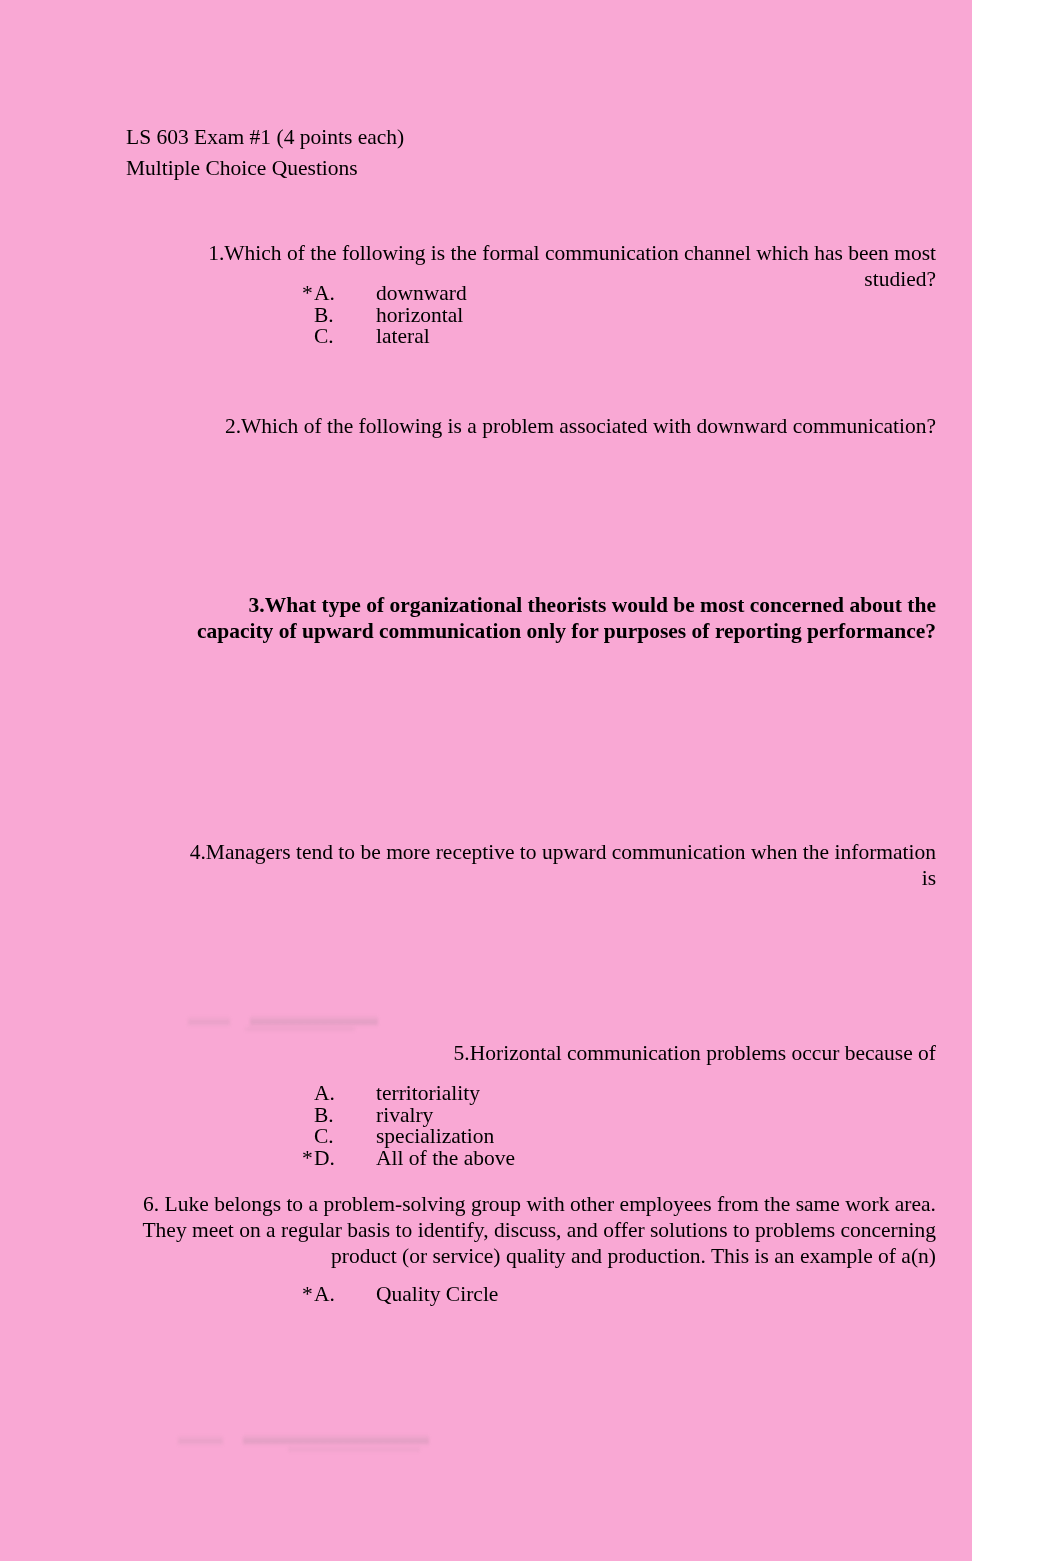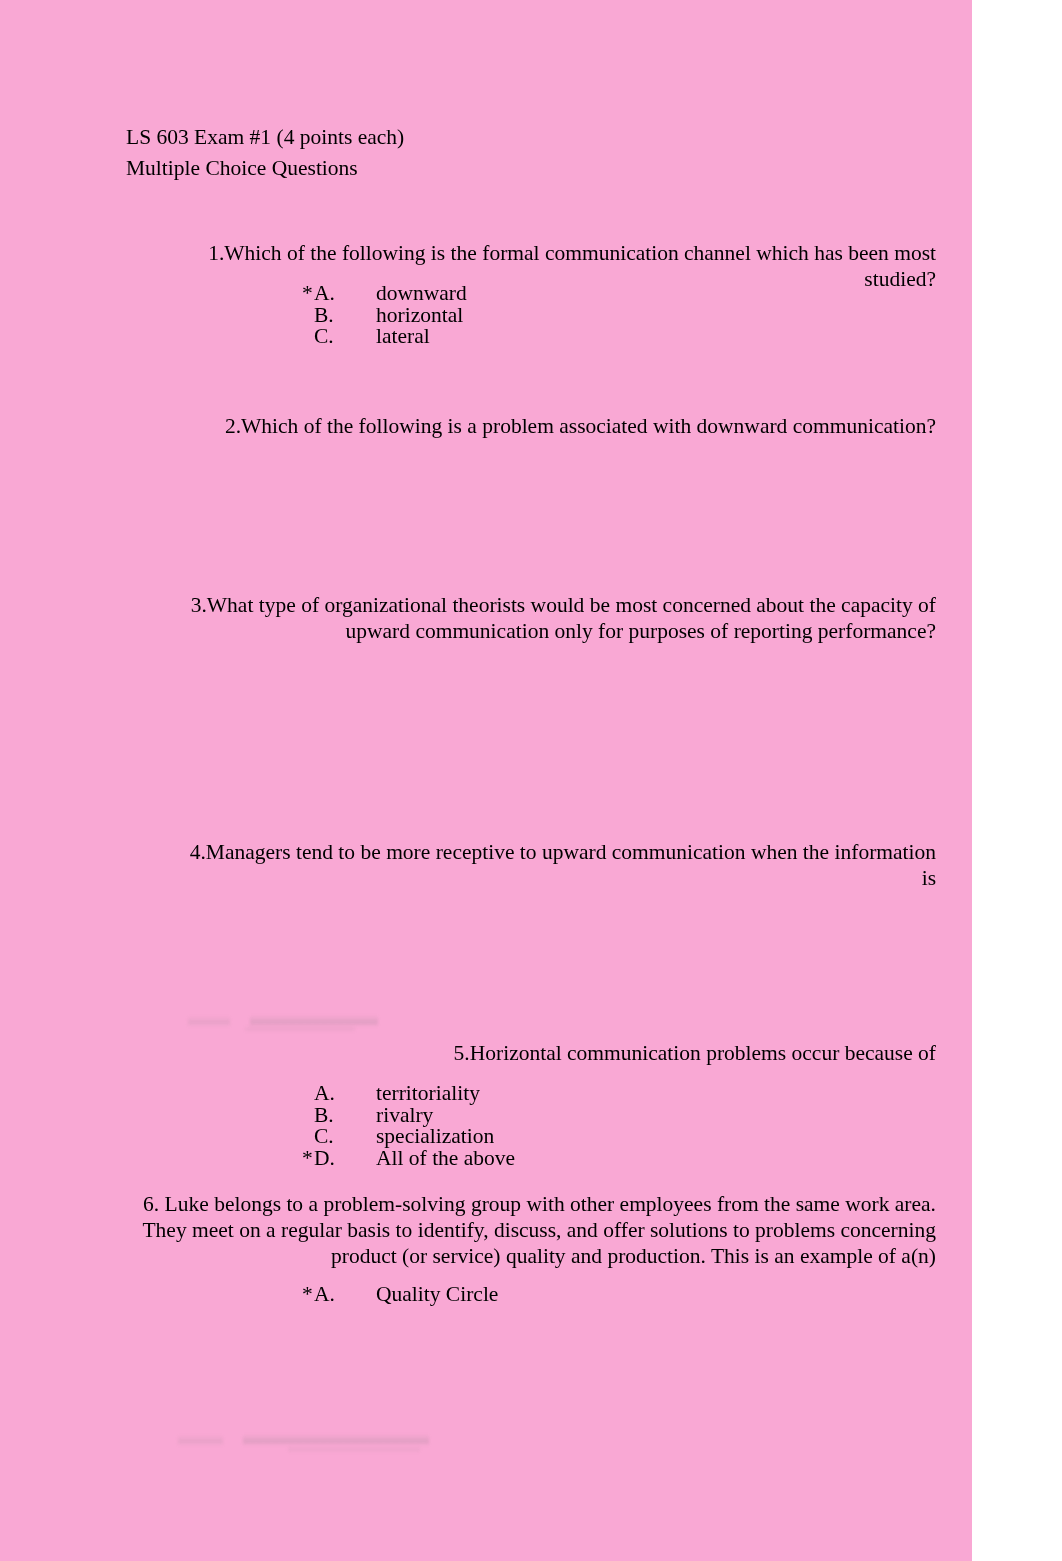--- a/index.html
+++ b/index.html
@@ -123,21 +123,21 @@
       <div class="opt"><span class="mark"></span><span class="letter">B.</span><span class="otext">horizontal</span></div>
       <div class="opt"><span class="mark"></span><span class="letter">C.</span><span class="otext">lateral</span></div>
     </div>
 
     <div class="qblock" style="top:372px;margin-top:41px;">
       <div class="qrow">
         <span class="qnum">2.</span><span class="qstem">Which of the following is a problem associated with downward communication?</span>
       </div>
     </div>
 
-    <div class="qblock" style="top:592px;">
+    <div class="qblock" style="top:592px;font-weight:bold;">
       <div class="qrow">
         <span class="qnum">3.</span><span class="qstem">What type of organizational theorists would be most concerned about the capacity of upward communication only for purposes of reporting performance?</span>
       </div>
     </div>
 
     <div class="qblock" style="top:839px;">
       <div class="qrow">
         <span class="qnum">4.</span><span class="qstem">Managers tend to be more receptive to upward communication when the information is</span>
       </div>
     </div>

